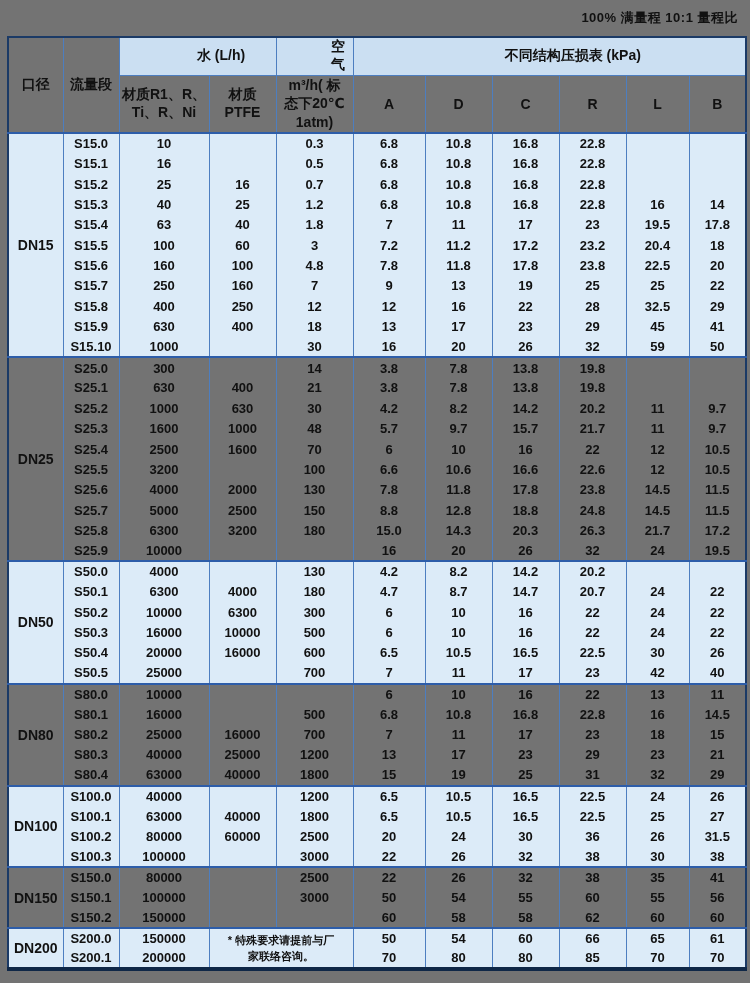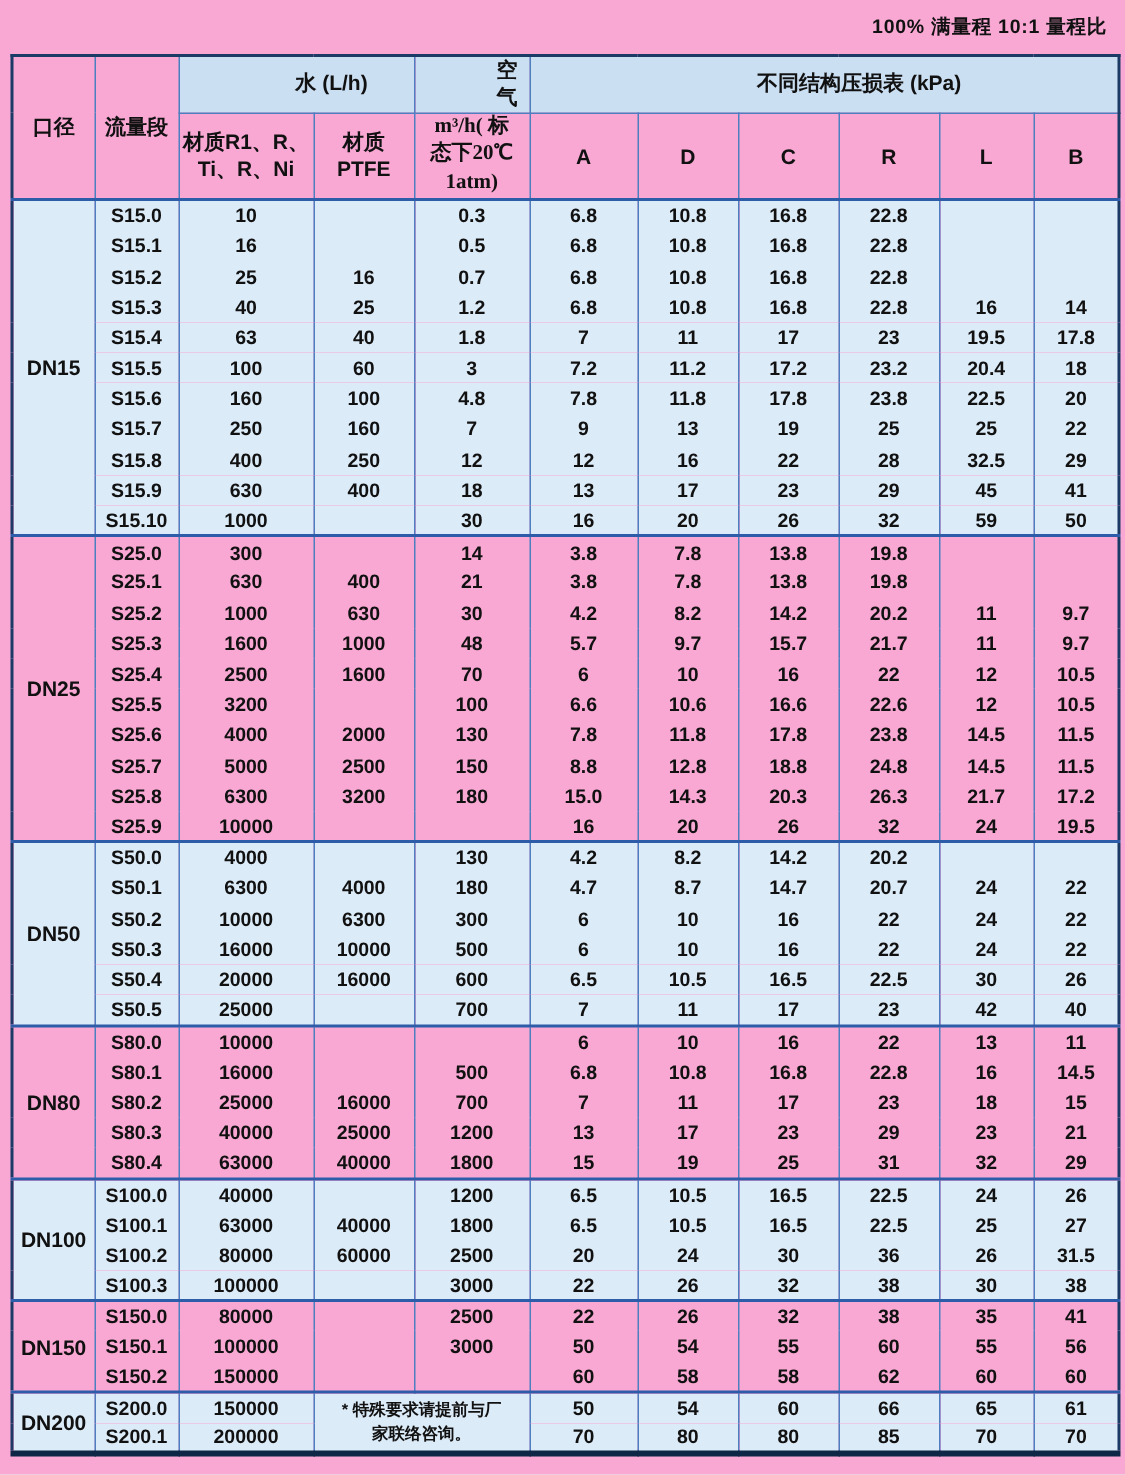--- a/index.html
+++ b/index.html
@@ -9,21 +9,21 @@
     --outer-bottom:#0f2747;
     --headfill:#cbdff2;
     --stripe:#dcebf8;
     --ink:#111111;
   }
   *{margin:0;padding:0;box-sizing:border-box;}
   html,body{background:#e8e8e8;}
   .page{
     position:relative;
     width:750px;height:983px;
-    background:#f9a8d4;
+    background:#737373;
     font-family:"Liberation Sans","DejaVu Sans",sans-serif;
     color:var(--ink);
     overflow:hidden;
   }
   .top-note{
     position:absolute;top:9px;right:12px;
     font-size:13px;font-weight:700;letter-spacing:0.5px;
   }
   table.spec{
     position:absolute;left:7px;top:36px;
@@ -40,21 +40,21 @@
     padding:0 1px;overflow:hidden;
   }
   thead{border-bottom:2px solid var(--sep);}
   thead tr.h1{height:38px;}
   thead tr.h2{height:57px;margin-top:12px;}
   thead tr.h1 th{border-bottom:1px solid var(--grid);font-size:14px;}
   thead tr.h2 th{font-size:14px;}
   thead th.fill{background:var(--headfill);padding-left:48px;}
   thead th.letter{font-size:15px;}
   .pre{white-space:pre-line;line-height:1.25;}
-  .air-sub{font-size:13px;line-height:1.35;font-family:Liberation Serif, serif;}
+  .air-sub{font-size:13px;line-height:1.35;}
   .mat-sub{font-size:13.5px;}
   tbody{border-top:2px solid var(--sep);}
   tbody tr{height:20px;}
   tbody td{font-size:13px;}
   tbody.striped td{background:var(--stripe);}
   td.dn-cell{font-size:14px;}
   td.note-cell{font-size:11px;line-height:1.5;}
 </style>
 </head>
 <body>

